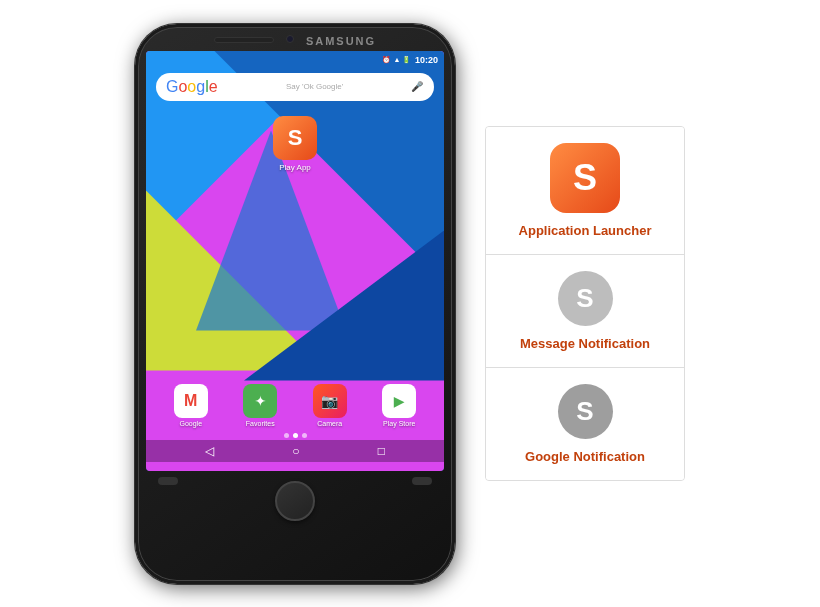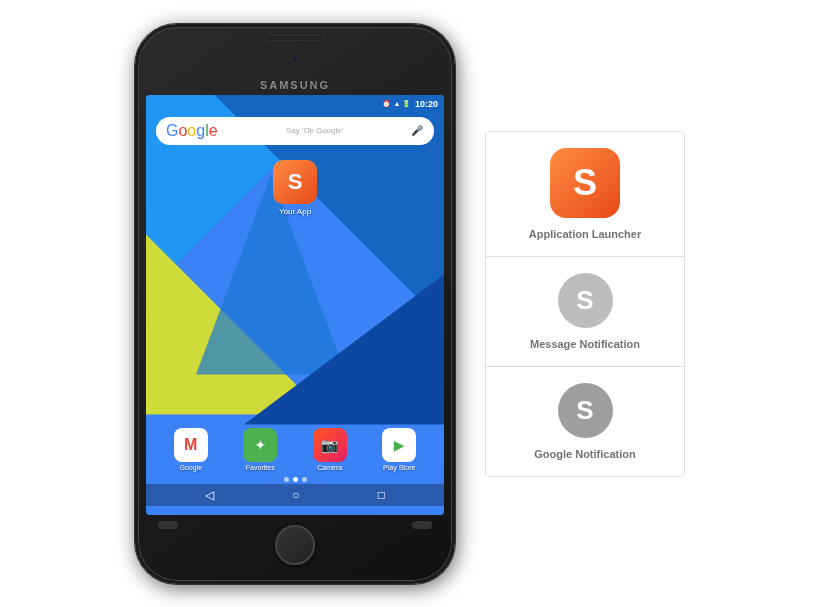--- a/index.html
+++ b/index.html
@@ -74,21 +74,21 @@
       height: 420px;
       background: #1a73b0;
       border-radius: 4px;
       overflow: hidden;
       position: relative;
     }
     .screen-bg {
       width: 100%;
       height: 100%;
       position: relative;
-      background: #3b82f6;
+      background: #d946ef;
     }
     
     .bg-shape1 {
       position: absolute;
       width: 200px;
       height: 200px;
       background: #2196f3;
       top: 0;
       left: 0;
       clip-path: polygon(0 0, 100% 0, 0 100%);
@@ -390,40 +390,40 @@
       border-radius: 50%;
       display: flex;
       align-items: center;
       justify-content: center;
       color: white;
       font-size: 26px;
       font-weight: bold;
       margin-bottom: 10px;
     }
     .panel-label {
-      font-size: 11px;
-      font-weight: bold;
-      color: #737373;
+      font-size: 13px;
+      font-weight: bold;
+      color: #c2410c;
       text-align: center;
     }
   </style>
 </head>
 <body>
 
 <div class="container">
 
   <div class="phone-wrapper">
     <div class="phone-body">
 
       <div class="phone-side-btn-right"></div>
       <div class="phone-side-btn-left1"></div>
       <div class="phone-side-btn-left2"></div>
 
       <div class="phone-top-bar">
-        <div style="display:flex;flex-direction:column;align-items:center;gap:12px;">
+        <div style="display:flex;flex-direction:row;align-items:center;gap:12px;">
           <div class="speaker-grille"></div>
           <div class="front-camera"></div>
           <span class="samsung-label">SAMSUNG</span>
         </div>
       </div>
 
       <div class="screen">
         <div class="screen-bg">
           <div class="bg-shape1"></div>
           <div class="bg-shape2"></div>
@@ -441,21 +441,21 @@
               <span class="google-g">G</span><span class="google-o1">o</span><span class="google-o2">o</span><span class="google-gl">g</span><span class="google-e">l</span><span style="color:#ea4335">e</span>
             </span>
             <span class="search-text">Say 'Ok Google'</span>
             <span class="mic-icon">🎤</span>
           </div>
 
           <div class="app-icon-screen">
             <div class="app-icon-bg">
               <span>S</span>
             </div>
-            <span class="app-label">Your App</span>
+            <span class="app-label">Play App</span>
           </div>
 
           <div class="bottom-dock">
             <div class="dock-apps">
 
               <div class="dock-app">
                 <div class="dock-app-icon" style="background:white;">
                   <span style="color:#ea4335;font-size:16px;font-weight:bold;">M</span>
                 </div>
                 <span class="dock-app-label">Google</span>

